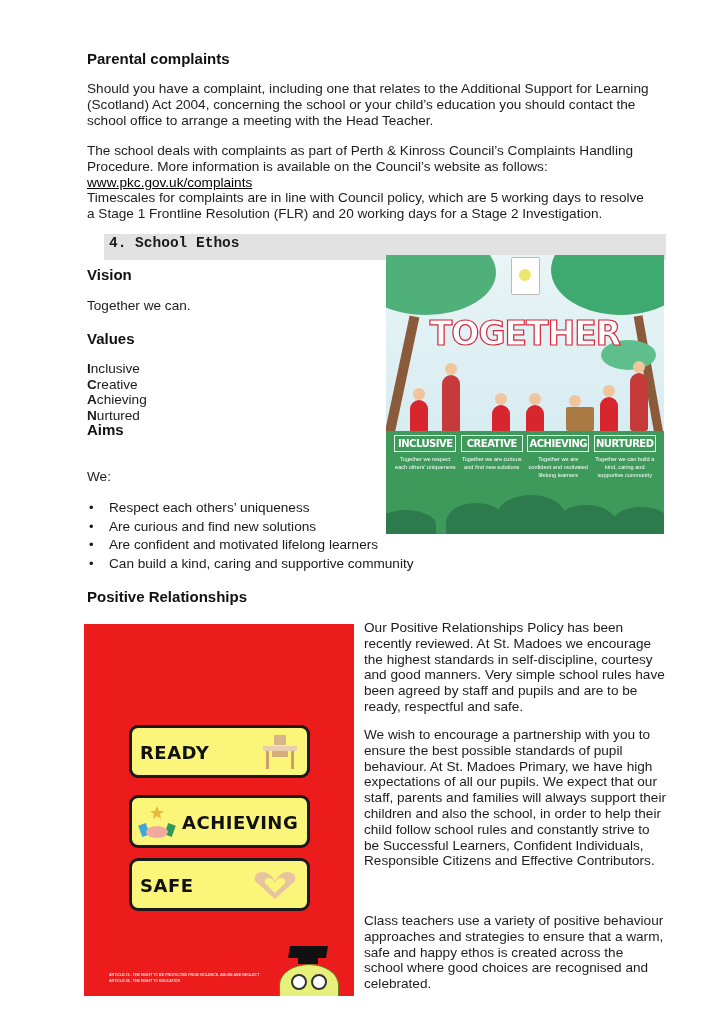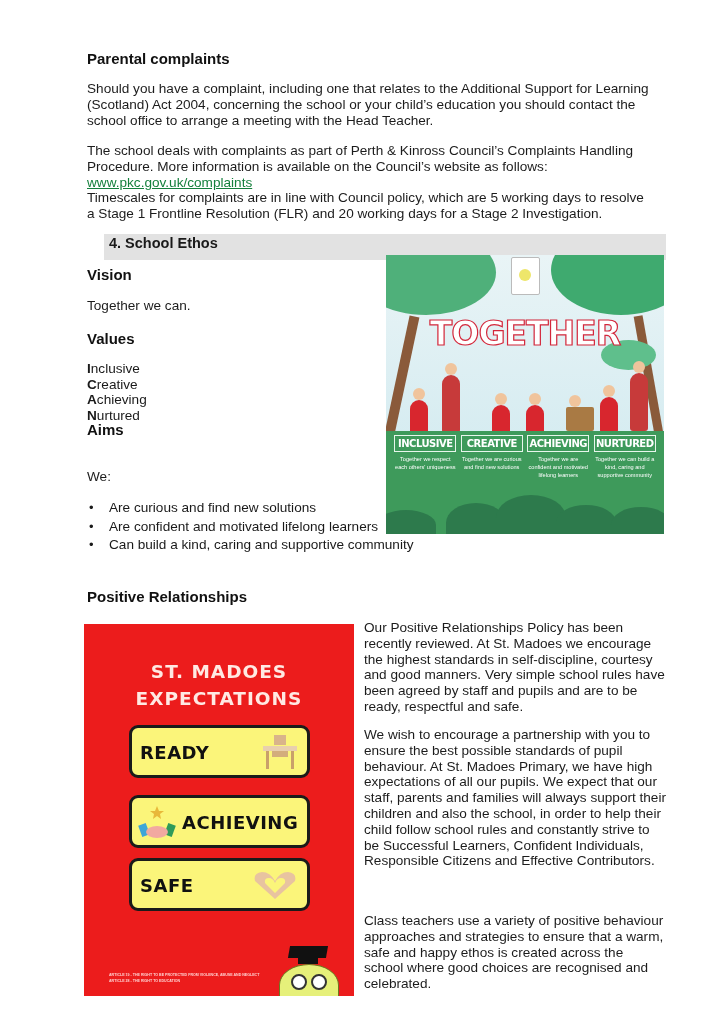--- a/index.html
+++ b/index.html
@@ -1,22 +1,22 @@
 <!DOCTYPE html>
 <html><head>
 <meta charset="utf-8">
 <style>
   html, body { margin: 0; padding: 0; background: #ffffff; }
   body { width: 724px; height: 1024px; position: relative; overflow: hidden;
          font-family: "Liberation Sans", sans-serif; color: #1a1a1a; }
   .abs { position: absolute; }
   .h2 { font-weight: bold; font-size: 15px; color: #111; }
   .p { font-size: 13.6px; line-height: 15.8px; color: #1c1c1c; }
-  a.link { color: #15803d; text-decoration: underline; margin-top: 33px; }
-  .ethos-bar { left: 104px; top: 234px; width: 562px; height: 26px; background: #e2e2e2; }
+  a.link { color: #000000; text-decoration: underline; margin-top: 33px; }
+  .ethos-bar { left: 104px; top: 234px; width: 562px; height: 26px; background: #e2e2e2; font-family: Liberation Mono, monospace; }
   .ethos-bar span { position: absolute; left: 5px; top: 0px; font-weight: bold; font-size: 14.5px; line-height: 18px; }
   ul.aims { list-style: none; margin: 0; padding: 0; }
   ul.aims li { position: relative; padding-left: 22px; font-size: 13.6px; line-height: 18.5px; }
   ul.aims li::before { content: "\2022"; position: absolute; left: 2px; top: 0; font-size: 13px; }
   .values div { font-size: 13.6px; line-height: 15.5px; }
   .values b { font-weight: bold; }
 
   
   .poster1 { left: 386px; top: 255px; width: 278px; height: 279px; background: #cfe7ee; overflow: hidden; }
   .poster1 .sky { position:absolute; left:0; top:0; width:100%; height:185px; background: linear-gradient(#e9f4f6, #d6ecf1); }
@@ -70,20 +70,21 @@
 <div class="abs h2" style="left:87px;top:330px;">Values</div>
 <div class="abs values" style="left:87px;top:361px;">
   <div><b>I</b><span>nclusive</span></div>
   <div><b>C</b><span>reative</span></div>
   <div><b>A</b><span>chieving</span></div>
   <div><b>N</b><span>urtured</span></div>
 </div>
 <div class="abs h2" style="left:87px;top:421px;">Aims</div>
 <div class="abs p" style="left:87px;top:469px;">We:</div>
 <ul class="abs aims" style="left:87px;top:499px;">
+  <li>Respect each others’ uniqueness</li>
   <li>Are curious and find new solutions</li>
   <li>Are confident and motivated lifelong learners</li>
   <li>Can build a kind, caring and supportive community</li>
 </ul>
 
 <div class="abs poster1">
   <div class="sky"></div>
   <div class="trunk" style="left:10px;top:60px;width:10px;height:130px;transform:rotate(12deg);"></div>
   <div class="trunk" style="left:258px;top:60px;width:9px;height:120px;transform:rotate(-10deg);"></div>
   <div class="tree" style="left:-30px;top:-25px;width:140px;height:85px;"></div>
@@ -122,24 +123,20 @@
   <div class="bush" style="left:60px;top:248px;width:60px;height:40px;"></div>
   <div class="bush" style="left:110px;top:240px;width:70px;height:45px;"></div>
   <div class="bush" style="left:170px;top:250px;width:60px;height:35px;"></div>
   <div class="bush" style="left:-10px;top:255px;width:60px;height:30px;"></div>
   <div class="bush" style="left:225px;top:252px;width:60px;height:35px;"></div>
 </div>
 
 <div class="abs h2" style="left:87px;top:588px;">Positive Relationships</div>
 
 <div class="abs poster2">
-  <div class="title">
-    <div>ST. MADOES</div>
-    <div>EXPECTATIONS</div>
-  </div>
   <div class="exp" style="top:101px;">
     <span style="left:8px;">READY</span>
     <svg class="ic" style="left:128px;top:6px;" width="40" height="38" viewBox="0 0 40 38">
       <rect x="14" y="1" width="12" height="10" fill="#d9b48a"></rect>
       <rect x="3" y="12" width="34" height="5" fill="#e8cfae"></rect>
       <rect x="6" y="17" width="3" height="18" fill="#c9a06a"></rect>
       <rect x="31" y="17" width="3" height="18" fill="#c9a06a"></rect>
       <rect x="12" y="17" width="16" height="6" fill="#d3ad7c"></rect>
     </svg>
   </div>

